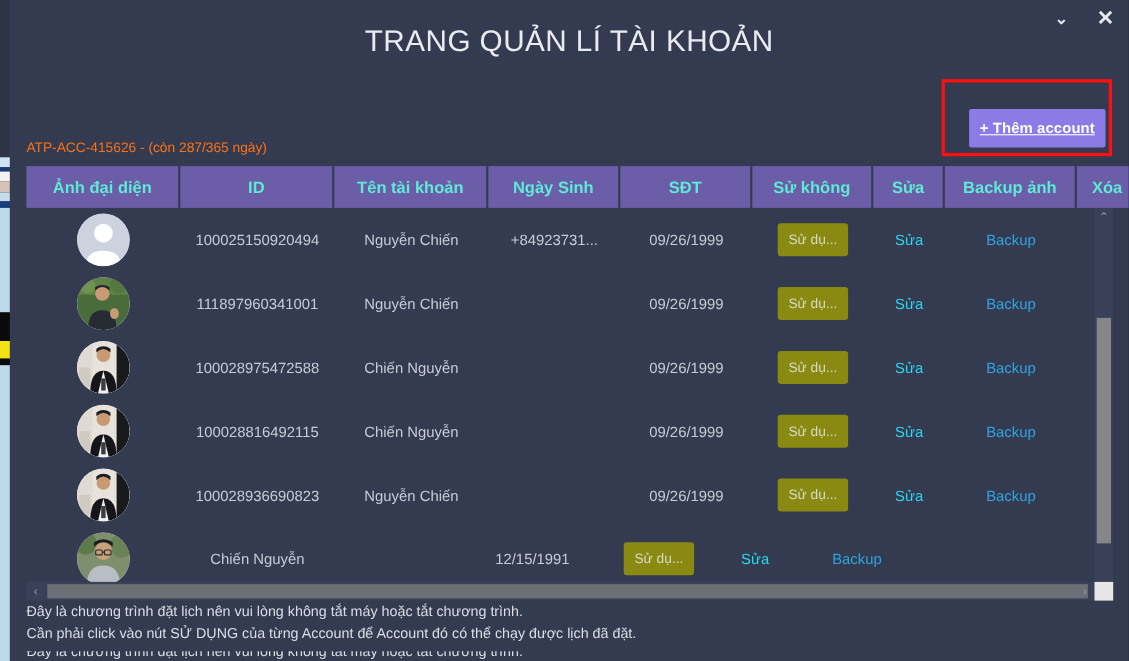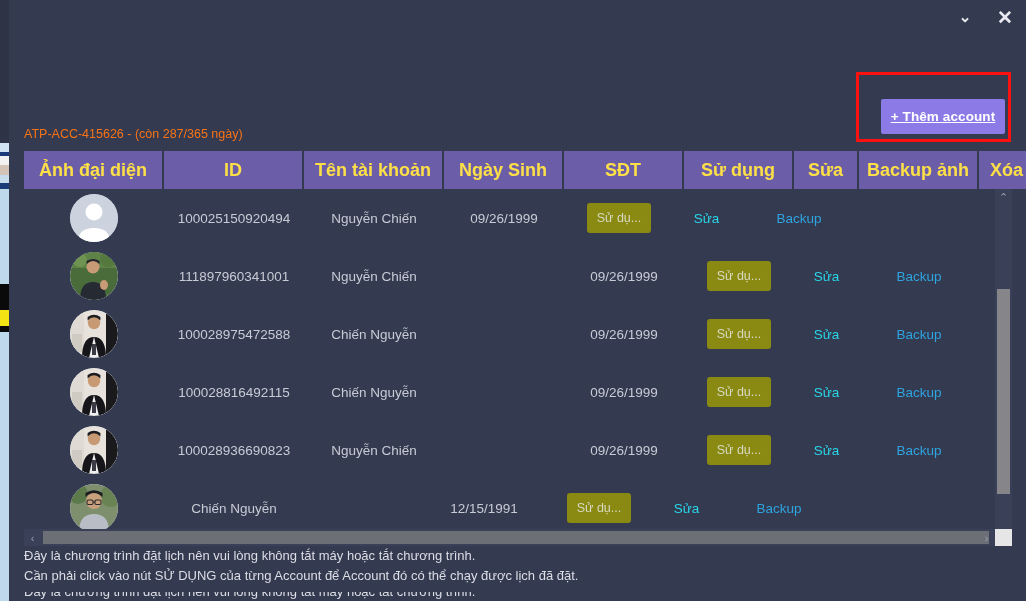--- a/index.html
+++ b/index.html
@@ -115,22 +115,22 @@
     background: #343a4f;
     box-sizing: border-box;
   }
   #grid-header {
     display: flex;
     height: 38px;
     background: #343a4f;
   }
   #grid-header .hcell {
     background: #6b5da8;
-    color: #fde047;
-    font-size: 18px;
+    color: #5eead4;
+    font-size: 15px;
     font-weight: bold;
     display: flex;
     align-items: center;
     justify-content: center;
     box-sizing: border-box;
     border-right: 2px solid #343a4f;
     white-space: nowrap;
     cursor: pointer;
     user-select: none;
   }
@@ -311,53 +311,55 @@
   <div class="seg" style="top:332px;height:269px;background:#bfd9ec;"></div>
 </div>
 
 <div id="app-window">
 
   <div id="titlebar">
     <div id="window-controls">
       <div class="win-btn chev">⌄</div>
       <div class="win-btn close">✕</div>
     </div>
+    <div id="page-title">TRANG QUẢN LÍ TÀI KHOẢN</div>
   </div>
 
   <div id="add-highlight"></div>
   <button id="add-account-button">+ Thêm account</button>
 
   <div id="license-line">ATP-ACC-415626 - (còn 287/365 ngày)</div>
 
   <div id="grid">
     <div id="grid-header">
         <div class="hcell" style="width: 140px; flex: 0 0 140px;">Ảnh đại diện</div>
         <div class="hcell" style="width: 140px; flex: 0 0 140px;">ID</div>
         <div class="hcell" style="width: 140px; flex: 0 0 140px;">Tên tài khoản</div>
         <div class="hcell" style="width: 120px; flex: 0 0 120px;">Ngày Sinh</div>
         <div class="hcell" style="width: 120px; flex: 0 0 120px;">SĐT</div>
-        <div class="hcell" style="width: 110px; flex: 0 0 110px;">Sử dụng</div>
+        <div class="hcell" style="width: 110px; flex: 0 0 110px;">Sử không</div>
         <div class="hcell" style="width: 65px; flex: 0 0 65px;">Sửa</div>
         <div class="hcell" style="width: 120px; flex: 0 0 120px;">Backup ảnh</div>
         <div class="hcell" style="width: 55px; flex: 0 0 55px;">Xóa</div>
       </div>
     <div id="grid-body">
       <div id="rows-viewport">
           <div class="grid-row">
             <div class="cell avatar-cell" style="width: 140px; flex: 0 0 140px;">
               <div class="avatar">
                 <svg width="48" height="48" viewBox="0 0 48 48">
                   <circle cx="24" cy="24" r="24" fill="#ccd3df"></circle>
                   <circle cx="24" cy="18" r="8.5" fill="#ffffff"></circle>
                   <path d="M8 48 q0 -14 16 -14 q16 0 16 14 z" fill="#ffffff"></path>
                 </svg>
               </div>
             </div>
             <div class="cell" style="width: 140px; flex: 0 0 140px;">100025150920494</div>
             <div class="cell" style="width: 140px; flex: 0 0 140px;">Nguyễn Chiến</div>
+            <div class="cell" style="width: 120px; flex: 0 0 120px;">+84923731...</div>
             <div class="cell" style="width: 120px; flex: 0 0 120px;">09/26/1999</div>
             <div class="cell" style="width: 110px; flex: 0 0 110px;">
               <button class="use-btn">Sử dụ...</button>
             </div>
             <div class="cell" style="width: 65px; flex: 0 0 65px;">
               <span class="link-edit">Sửa</span>
             </div>
             <div class="cell" style="width: 120px; flex: 0 0 120px;">
               <span class="link-backup">Backup</span>
             </div>

